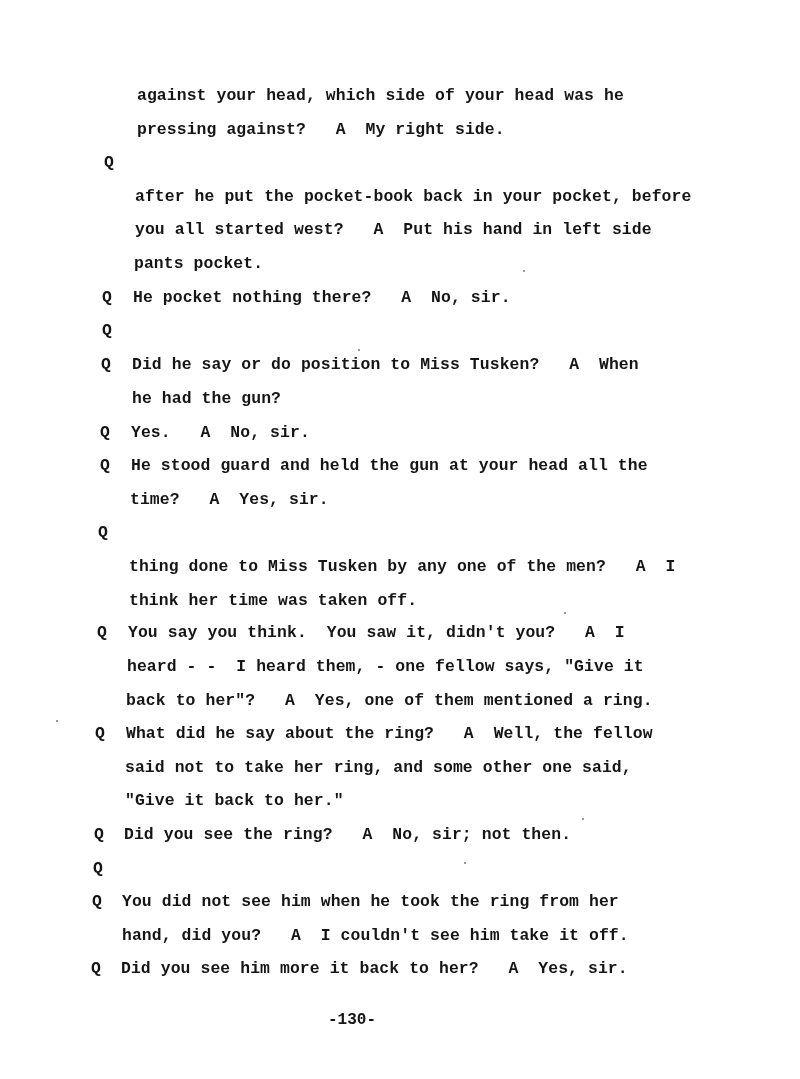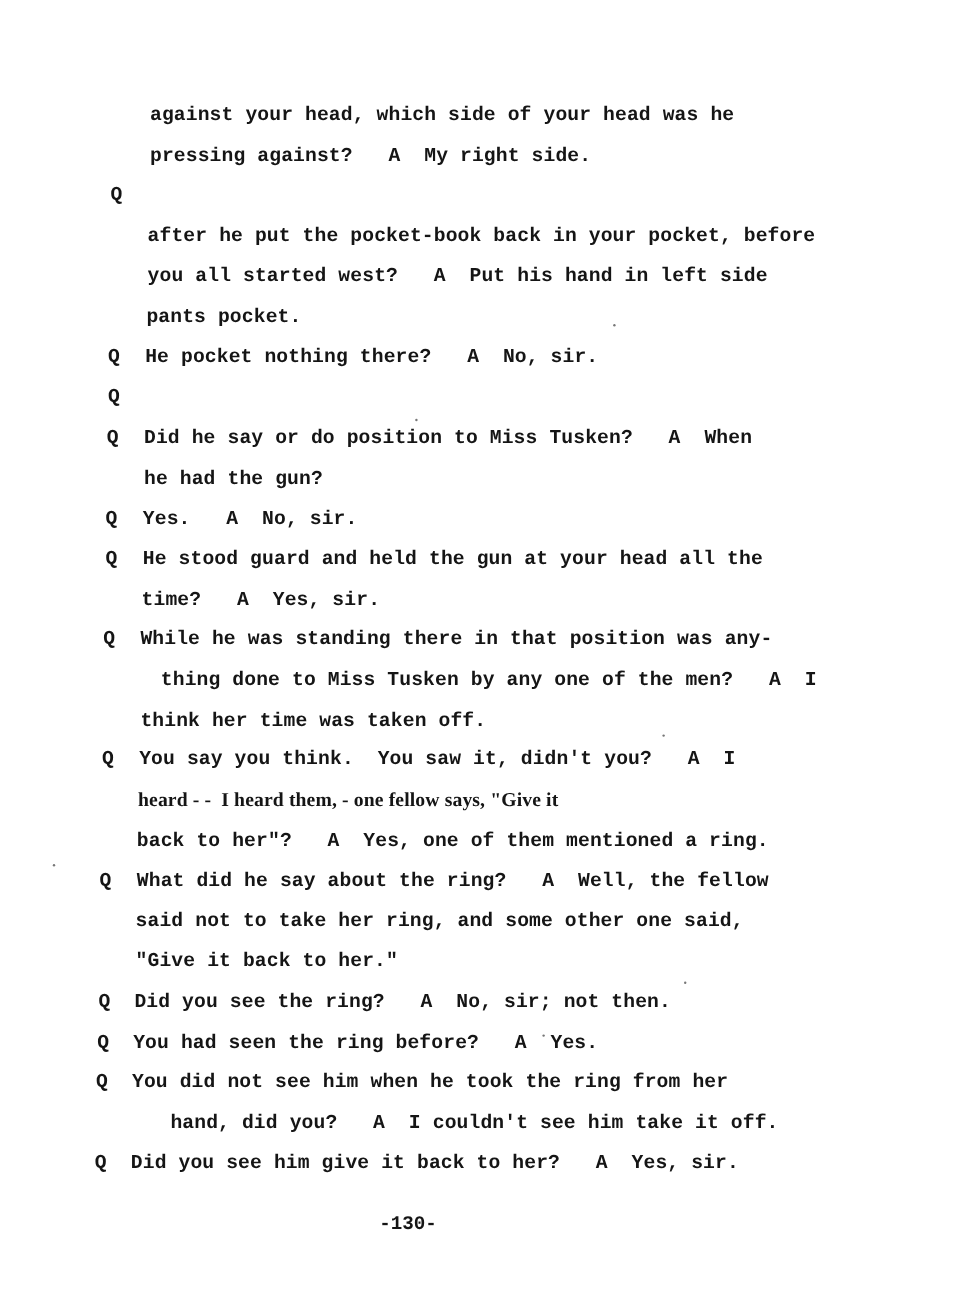--- a/index.html
+++ b/index.html
@@ -10,21 +10,21 @@
     body {
       width: 800px;
       height: 1079px;
       position: relative;
       overflow: hidden;
       font-family: "Liberation Mono", "DejaVu Sans Mono", monospace;
       color: #111111;
     }
     .page {
       position: absolute;
-      left: 4px;
+      left: 16px;
       top: 0;
       width: 639px;
       height: 1079px;
       background: #ffffff;
     }
     .line {
       position: absolute;
       height: 24px;
       line-height: 24px;
       font-size: 16.4px;
@@ -95,60 +95,58 @@
   <span class="q" style="left:84px;top:421px;">Q</span>
   <span class="line" style="left:115px;top:421px;">Yes.   A  No, sir.</span>
 
   <span class="q" style="left:84px;top:454px;">Q</span>
   <span class="line" style="left:115px;top:454px;">He stood guard and held the gun at your head all the</span>
 
   <span class="q" style="left:83px;top:488px;"></span>
   <span class="line" style="left:114px;top:488px;">time?   A  Yes, sir.</span>
 
   <span class="q" style="left:82px;top:521px;">Q</span>
-  <span class="line" style="left:113px;top:521px;">While he was standing there in that position was any-</span>
 
   <span class="q" style="left:82px;top:555px;"></span>
-  <span class="line" style="left:113px;top:555px;margin-left:17px;">thing done to Miss Tusken by any one of the men?   A  I</span>
+  <span class="line" style="left:113px;top:555px;">thing done to Miss Tusken by any one of the men?   A  I</span>
 
   <span class="q" style="left:81px;top:589px;"></span>
   <span class="line" style="left:113px;top:589px;">think her time was taken off.</span>
 
   <span class="q" style="left:81px;top:621px;">Q</span>
   <span class="line" style="left:112px;top:621px;">You say you think.  You saw it, didn't you?   A  I</span>
 
   <span class="q" style="left:80px;top:655px;"></span>
-  <span class="line" style="left:111px;top:655px;font-family:Liberation Serif, serif;">heard - -  I heard them, - one fellow says, "Give it</span>
+  <span class="line" style="left:111px;top:655px;">heard - -  I heard them, - one fellow says, "Give it</span>
 
   <span class="q" style="left:80px;top:689px;"></span>
   <span class="line" style="left:110px;top:689px;">back to her"?   A  Yes, one of them mentioned a ring.</span>
 
   <span class="q" style="left:79px;top:722px;">Q</span>
   <span class="line" style="left:110px;top:722px;">What did he say about the ring?   A  Well, the fellow</span>
 
   <span class="q" style="left:79px;top:756px;"></span>
   <span class="line" style="left:109px;top:756px;">said not to take her ring, and some other one said,</span>
 
   <span class="q" style="left:78px;top:789px;"></span>
   <span class="line" style="left:109px;top:789px;">"Give it back to her."</span>
 
   <span class="q" style="left:78px;top:823px;">Q</span>
   <span class="line" style="left:108px;top:823px;">Did you see the ring?   A  No, sir; not then.</span>
 
   <span class="q" style="left:77px;top:857px;">Q</span>
-  <span class="line" style="left:107px;top:857px;">You had seen the ring before?   A  Yes.</span>
 
   <span class="q" style="left:76px;top:890px;">Q</span>
   <span class="line" style="left:106px;top:890px;">You did not see him when he took the ring from her</span>
 
   <span class="q" style="left:76px;top:924px;"></span>
-  <span class="line" style="left:106px;top:924px;margin-left:32px;">hand, did you?   A  I couldn't see him take it off.</span>
+  <span class="line" style="left:106px;top:924px;">hand, did you?   A  I couldn't see him take it off.</span>
 
   <span class="q" style="left:75px;top:957px;">Q</span>
-  <span class="line" style="left:105px;top:957px;">Did you see him give it back to her?   A  Yes, sir.</span>
+  <span class="line" style="left:105px;top:957px;">Did you see him more it back to her?   A  Yes, sir.</span>
 
   <span class="page-number">-130-</span>
 
   <span class="speck" style="left:507px;top:270px;"></span>
   <span class="speck" style="left:342px;top:349px;"></span>
   <span class="speck" style="left:548px;top:612px;"></span>
   <span class="speck" style="left:40px;top:720px;"></span>
   <span class="speck" style="left:566px;top:818px;"></span>
   <span class="speck" style="left:448px;top:862px;"></span>
 </div>

